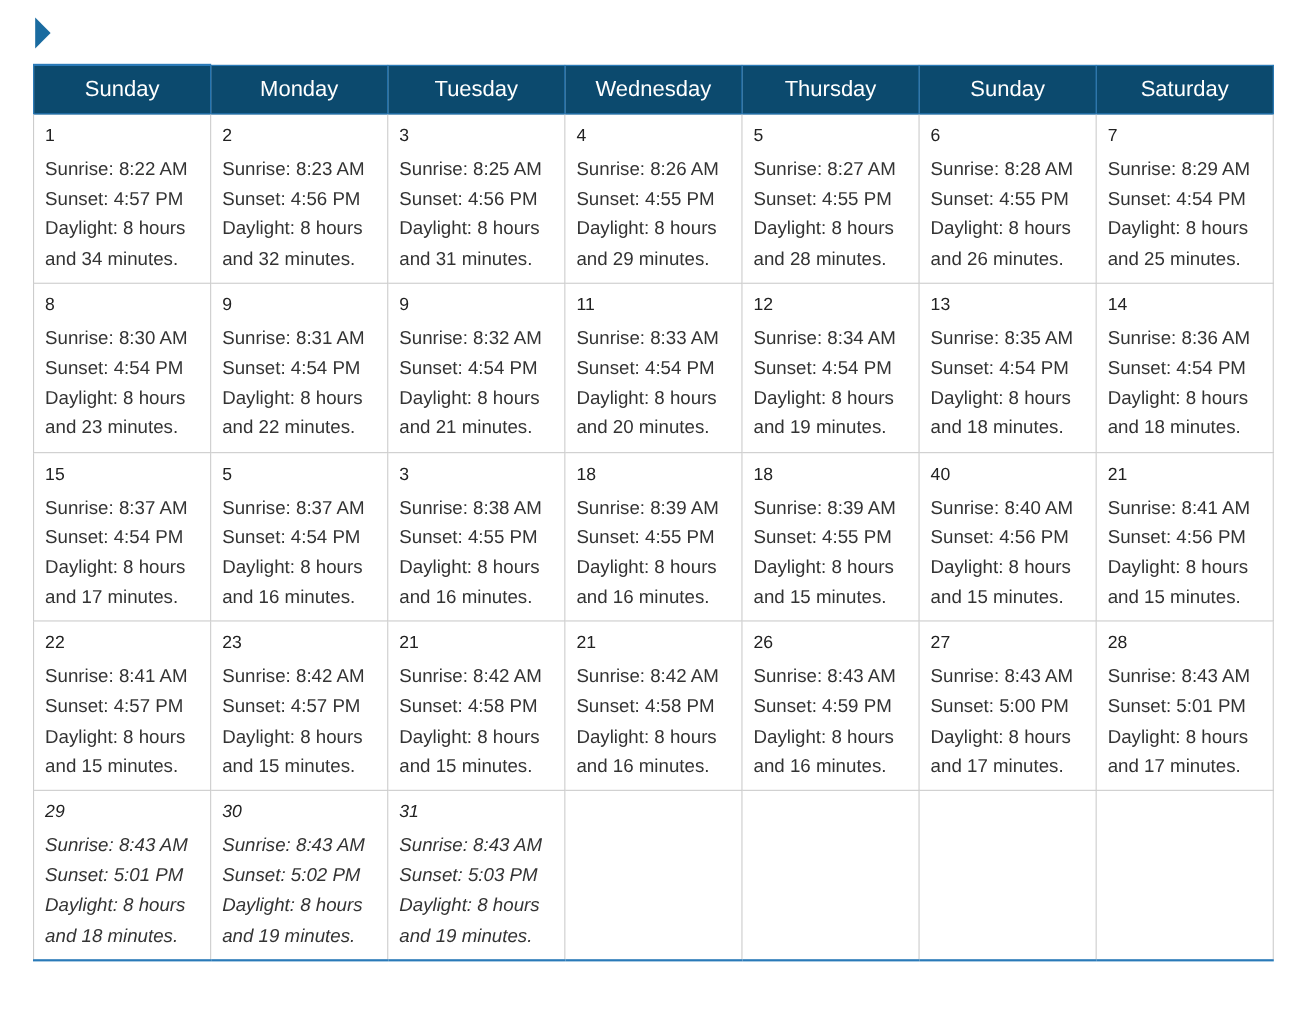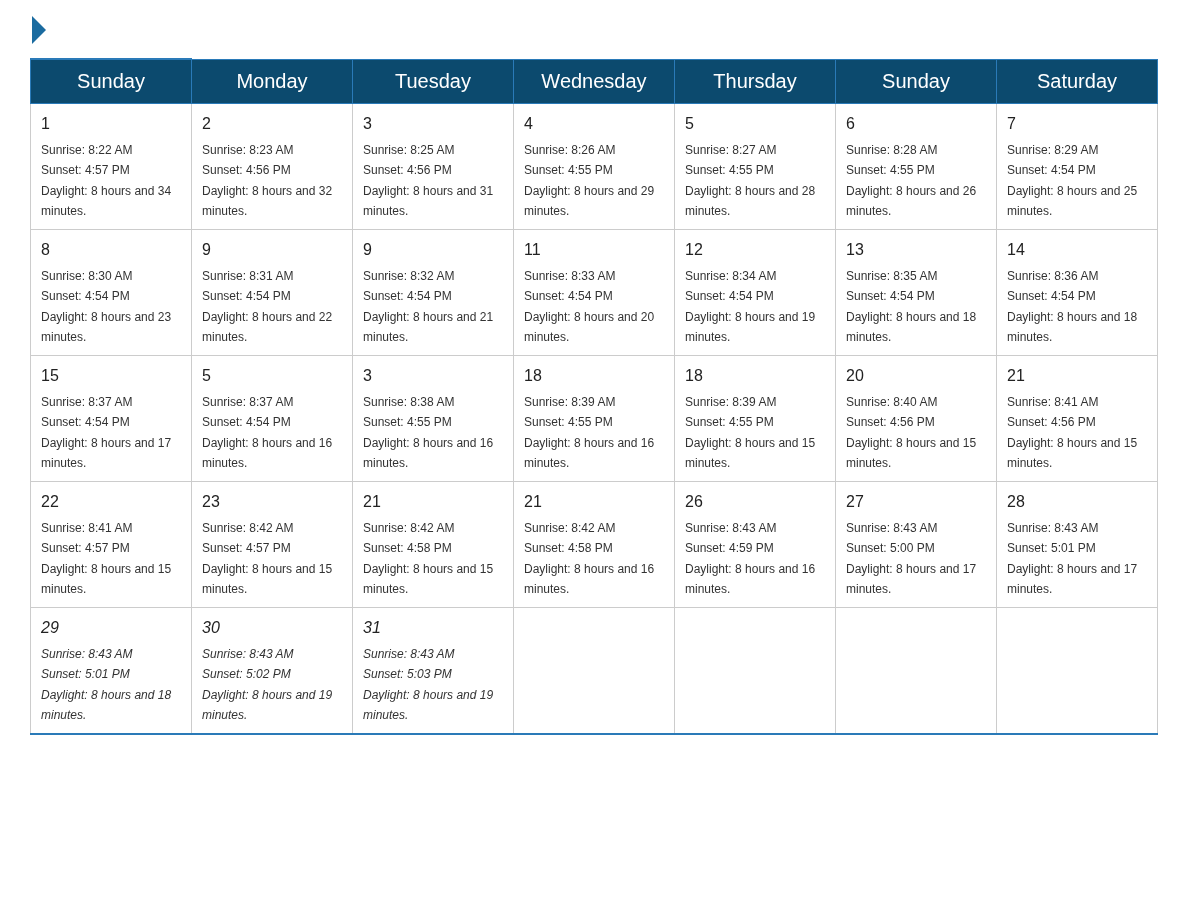--- a/index.html
+++ b/index.html
@@ -86,21 +86,21 @@
     }
     .calendar td .day-num {
       font-size: 16px;
       font-weight: normal;
       display: block;
       margin-bottom: 4px;
       color: #222;
     }
     .calendar td .sun-info {
       color: #333;
-      font-size: 12px;
+      font-size: 17px;
       line-height: 1.6;
     }
     .calendar tr:last-child td {
       border-bottom: 2px solid #2a7ab8;
       font-style: italic;
     }
     .calendar thead tr th:first-child {
       border-top: 2px solid #2a7ab8;
     }
     .empty-cell {
@@ -212,21 +212,21 @@
       </td>
         <td>
         <span class="day-num">18</span>
         <span class="sun-info">Sunrise: 8:39 AM<br>Sunset: 4:55 PM<br>Daylight: 8 hours and 16 minutes.</span>
       </td>
         <td>
         <span class="day-num">18</span>
         <span class="sun-info">Sunrise: 8:39 AM<br>Sunset: 4:55 PM<br>Daylight: 8 hours and 15 minutes.</span>
       </td>
         <td>
-        <span class="day-num">20</span>
+        <span class="day-num">40</span>
         <span class="sun-info">Sunrise: 8:40 AM<br>Sunset: 4:56 PM<br>Daylight: 8 hours and 15 minutes.</span>
       </td>
         <td>
         <span class="day-num">21</span>
         <span class="sun-info">Sunrise: 8:41 AM<br>Sunset: 4:56 PM<br>Daylight: 8 hours and 15 minutes.</span>
       </td>
       </tr>
       <tr>
         <td>
         <span class="day-num">22</span>

